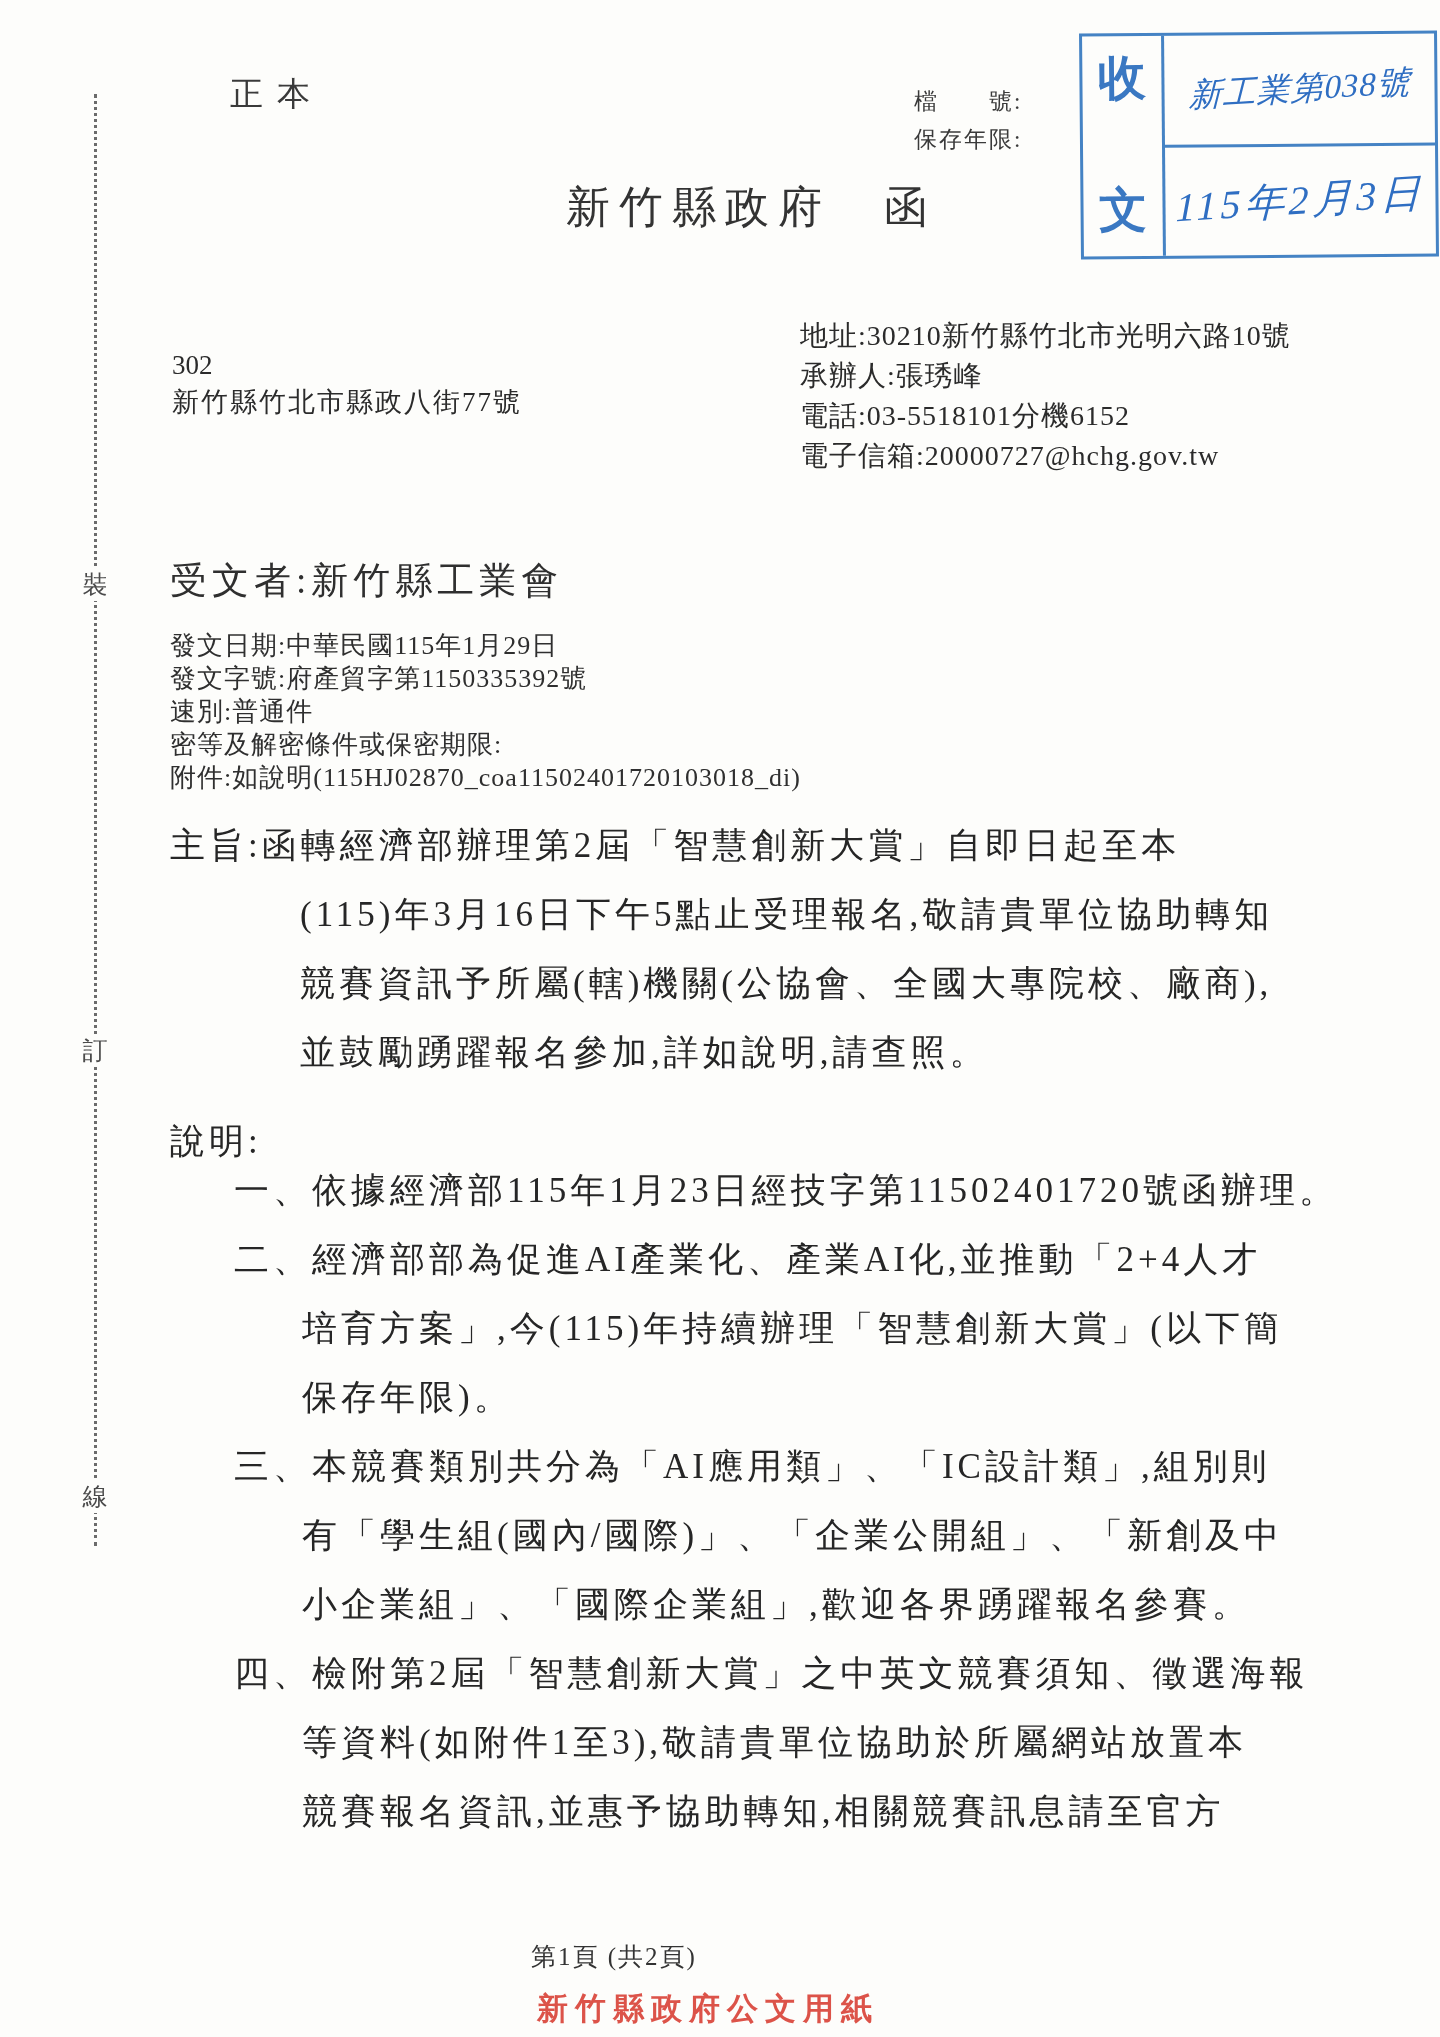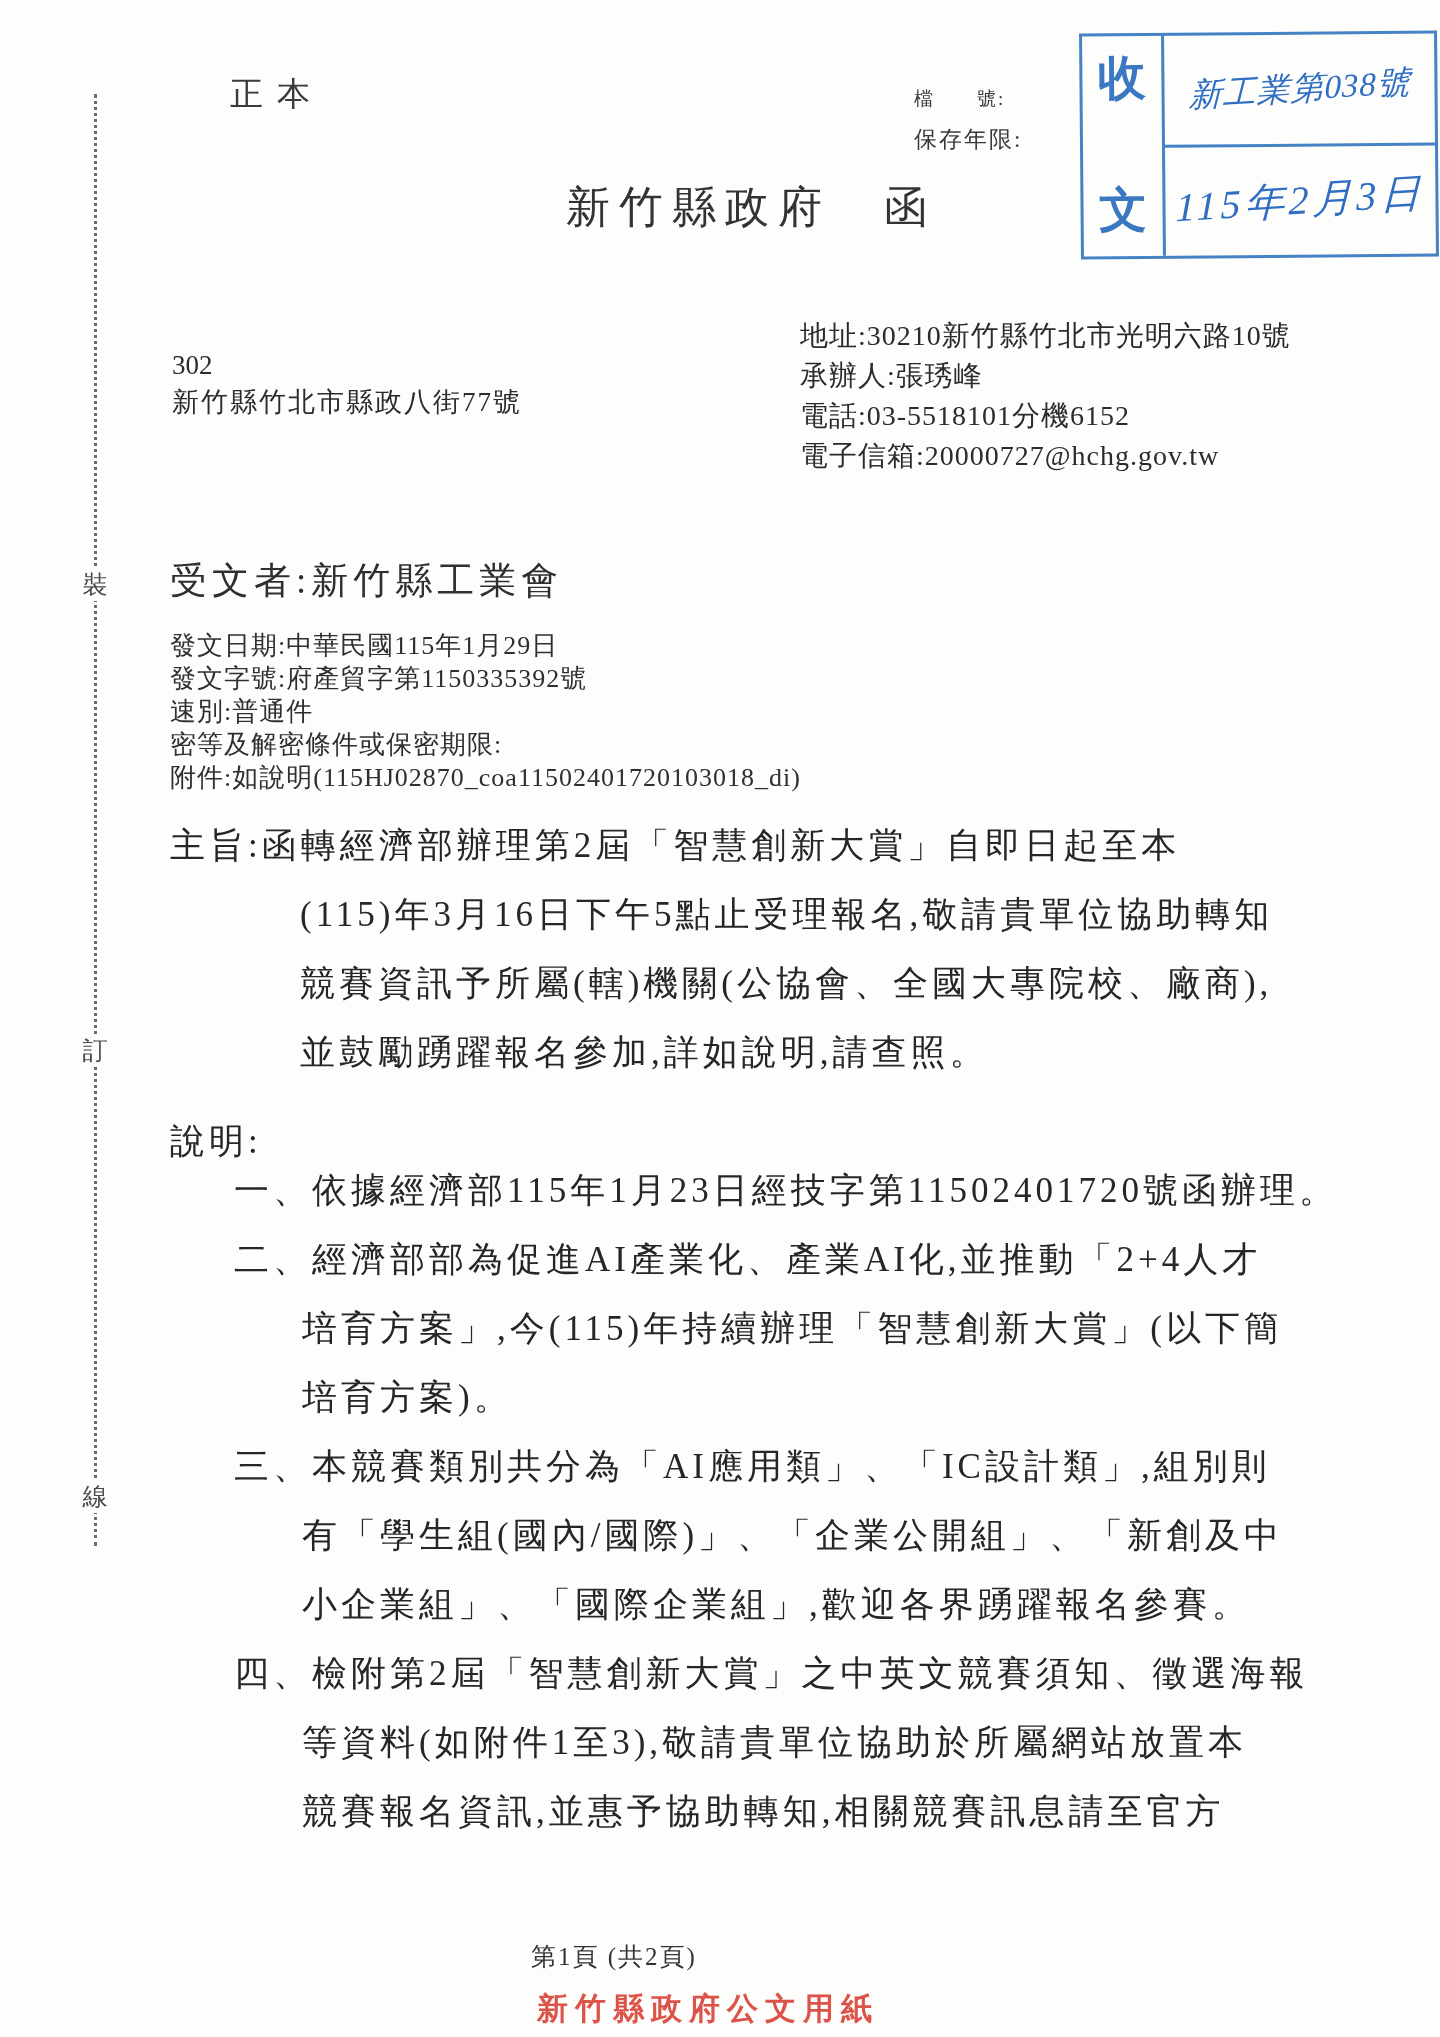--- a/index.html
+++ b/index.html
@@ -7,21 +7,21 @@
     position:relative;width:1440px;height:2037px;margin:0 auto;
     background:#fdfdfb;overflow:hidden;
     font-family:"Liberation Serif","DejaVu Serif",serif;
     color:#2b2b2b;
   }
   .abs{position:absolute;white-space:nowrap;}
 
   
   .copy-label{left:230px;top:72px;font-size:33px;letter-spacing:14px;color:#3a3a3a;}
   .doc-title{left:566px;top:178px;font-size:44px;letter-spacing:9px;color:#333;}
-  .fileno{left:914px;top:86px;font-size:19px;letter-spacing:2px;color:#3a3a3a;}
+  .fileno{left:914px;top:86px;font-size:23px;letter-spacing:2px;color:#3a3a3a;}
   .retention{left:914px;top:124px;font-size:23px;letter-spacing:2px;color:#3a3a3a;}
 
   
   .stamp{
     left:1080px;top:32px;width:352px;height:220px;
     border:3px solid #4583c4;transform:rotate(-0.5deg);
     display:flex;color:#3a78c2;
   }
   .stamp-left{
     width:82px;border-right:3px solid #4583c4;
@@ -124,21 +124,21 @@
   <div class="abs bline ind" style="top:891px;">(115)年3月16日下午5點止受理報名,敬請貴單位協助轉知</div>
   <div class="abs bline ind" style="top:960px;">競賽資訊予所屬(轄)機關(公協會、全國大專院校、廠商),</div>
   <div class="abs bline ind" style="top:1029px;">並鼓勵踴躍報名參加,詳如說明,請查照。</div>
 
   <div class="abs bline lab" style="top:1098px;margin-top:20px;">說明:</div>
 
   <div class="abs bline itm" style="top:1167px;"><span>一、</span><span>依據經濟部115年1月23日經技字第11502401720號函辦理。</span></div>
 
   <div class="abs bline itm" style="top:1236px;"><span>二、</span><span>經濟部部為促進AI產業化、產業AI化,並推動「2+4人才</span></div>
   <div class="abs bline itc" style="top:1305px;">培育方案」,今(115)年持續辦理「智慧創新大賞」(以下簡</div>
-  <div class="abs bline itc" style="top:1374px;">培育方案)。</div>
+  <div class="abs bline itc" style="top:1374px;">保存年限)。</div>
 
   <div class="abs bline itc" style="top:1512px;">有「學生組(國內/國際)」、「企業公開組」、「新創及中</div>
   <div class="abs bline itm" style="top:1443px;"><span>三、</span><span>本競賽類別共分為「AI應用類」、「IC設計類」,組別則</span></div>
   <div class="abs bline itc" style="top:1581px;">小企業組」、「國際企業組」,歡迎各界踴躍報名參賽。</div>
 
   <div class="abs bline itm" style="top:1650px;"><span>四、</span><span>檢附第2屆「智慧創新大賞」之中英文競賽須知、徵選海報</span></div>
   <div class="abs bline itc" style="top:1719px;">等資料(如附件1至3),敬請貴單位協助於所屬網站放置本</div>
   <div class="abs bline itc" style="top:1788px;">競賽報名資訊,並惠予協助轉知,相關競賽訊息請至官方</div>
 
   <div class="abs footer-page">第1頁 (共2頁)</div>

